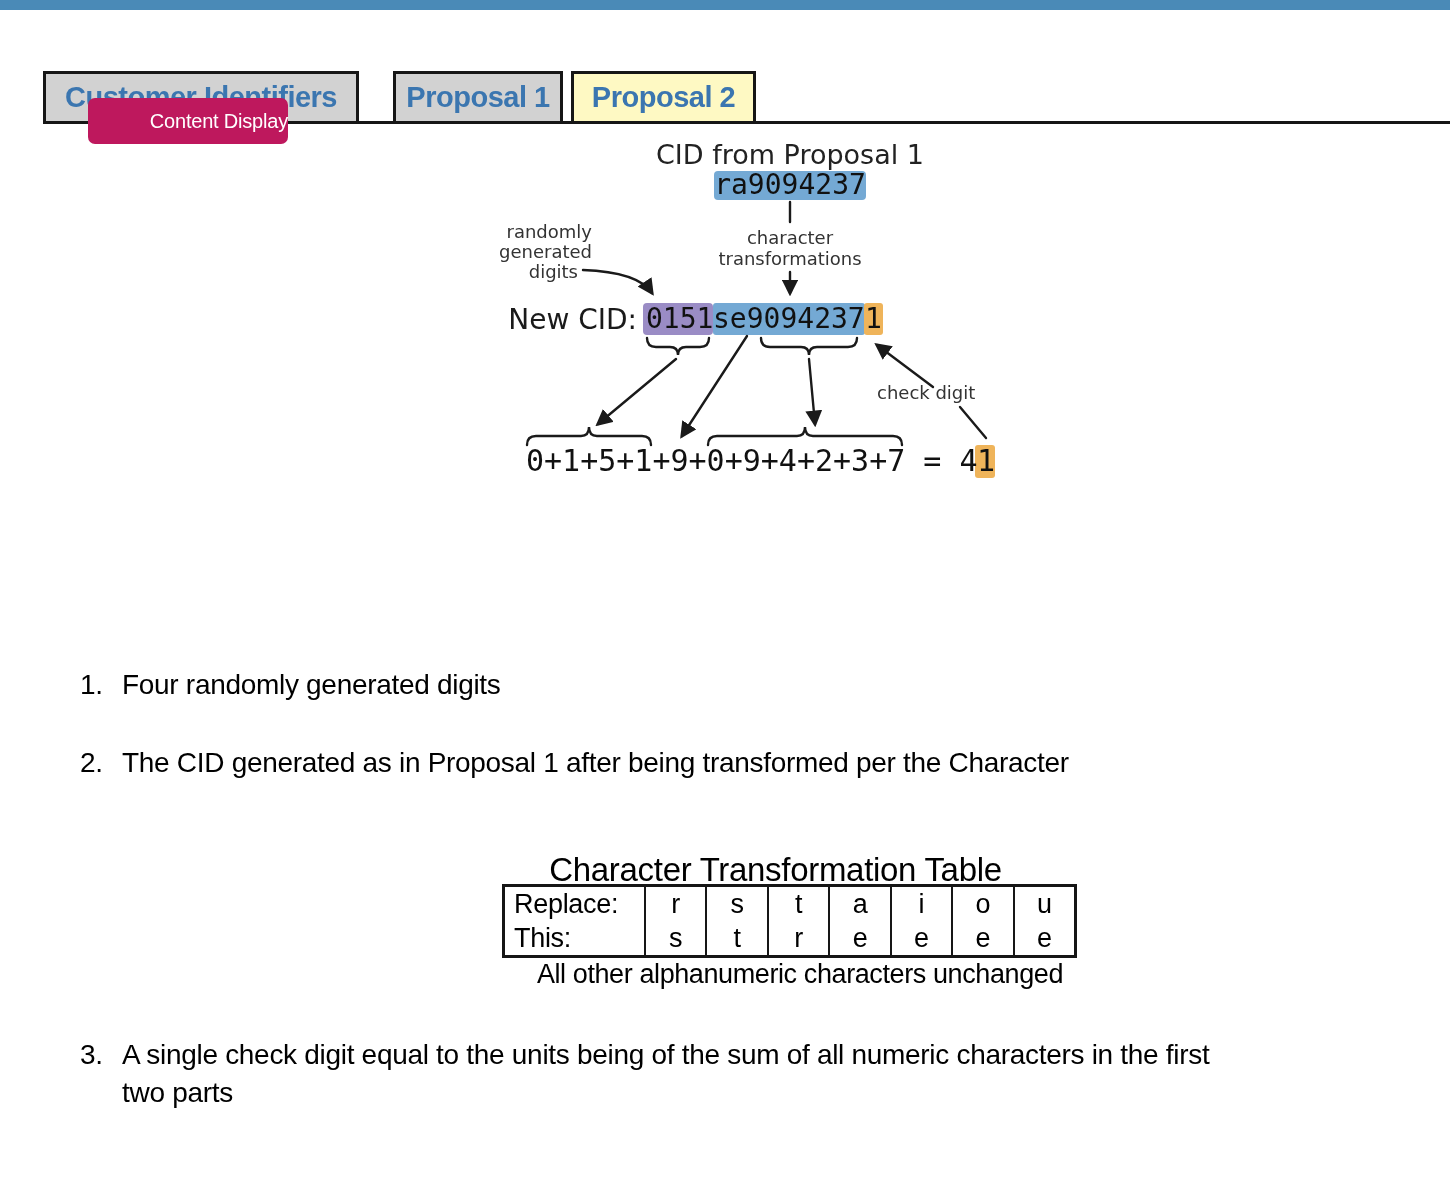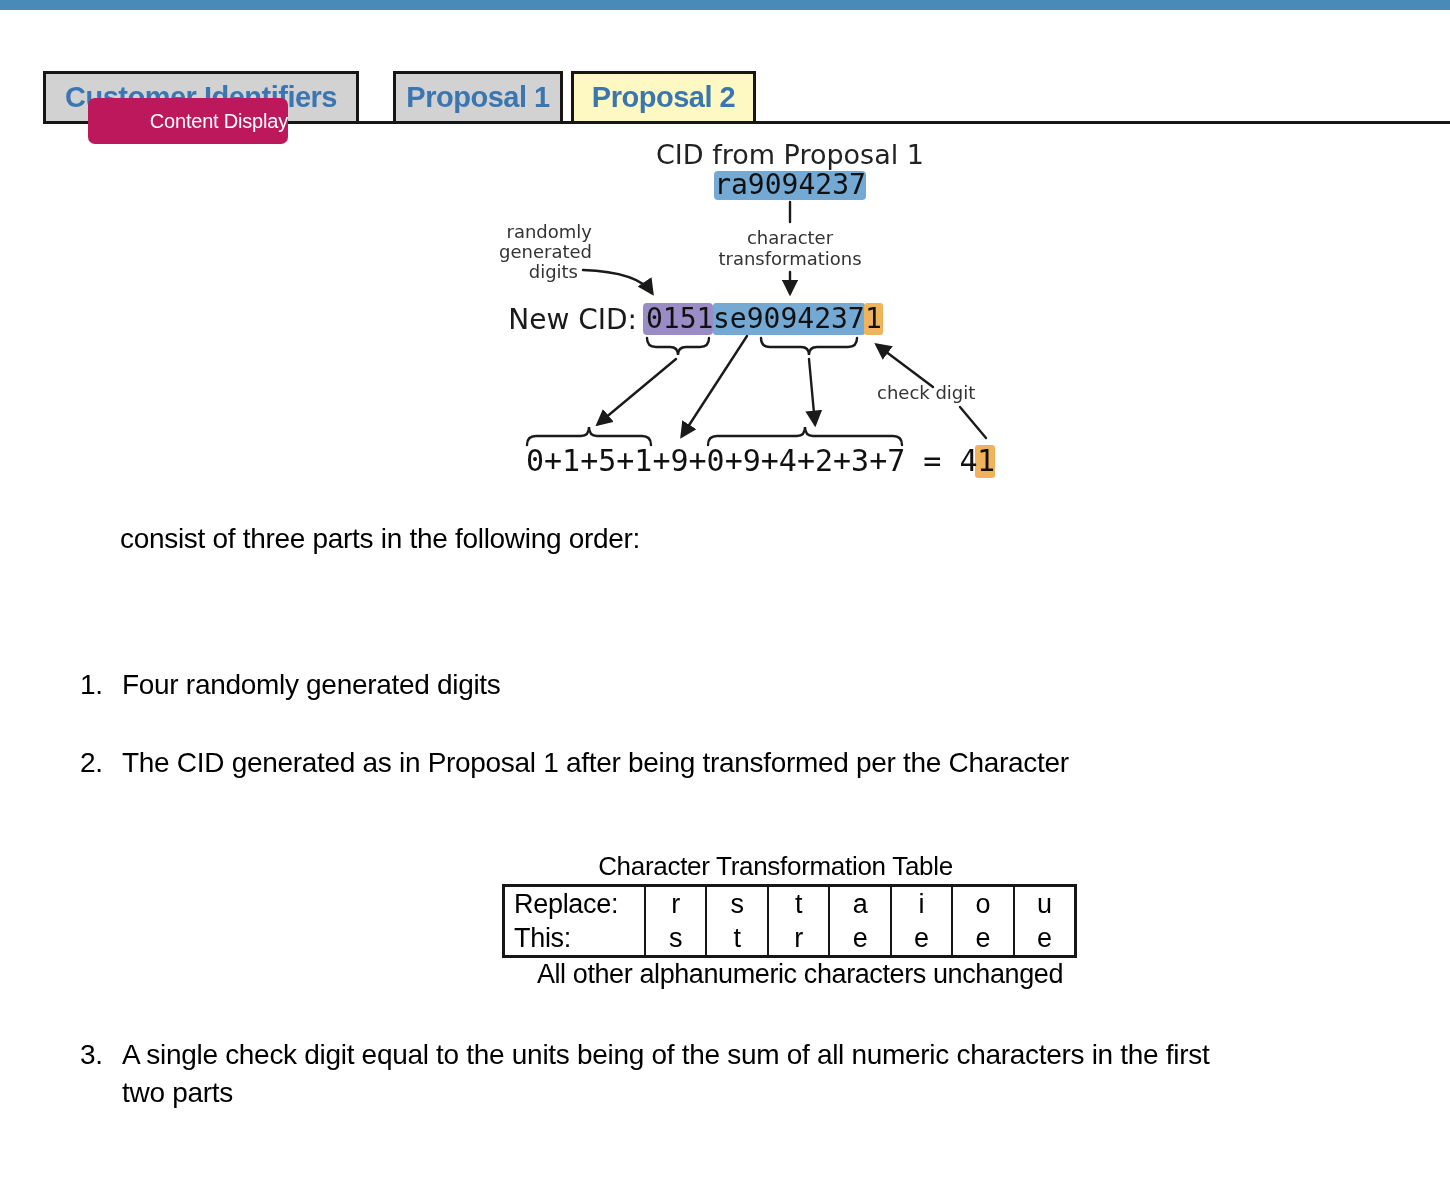--- a/index.html
+++ b/index.html
@@ -46,21 +46,21 @@
 
   .oli  { position:absolute; left:80px; font-size:28px; line-height:38px; letter-spacing:-0.3px; }
   .oli .num { position:absolute; left:0; top:0; }
   .oli .itext { display:block; margin-left:42px; width:1240px; }
   .oli1 { top:666px; }
   .oli2 { top:744px; }
   .oli3 { top:1036px; }
 
   
   .tbl-title { position:absolute; left:488px; top:851px; width:575px; text-align:center;
-               font-size:26px; letter-spacing:-0.3px; }
+               font-size:33px; letter-spacing:-0.3px; }
   .ctable { position:absolute; left:502px; top:884px; width:575px; height:74px;
             box-sizing:border-box; border:3px solid #161616;
             display:grid; grid-template-columns:139px repeat(7, 1fr);
             grid-template-rows:1fr 1fr; font-size:27px; letter-spacing:-0.3px; }
   .ctable .cell { border-left:2px solid #161616; display:flex; align-items:center; justify-content:center; }
   .ctable .labelcell { border-left:none; justify-content:flex-start; padding-left:9px; }
   .tbl-caption { position:absolute; left:488px; top:959px; width:575px; text-align:right;
                  font-size:27px; letter-spacing:-0.4px; }
 </style>
 </head>
@@ -125,21 +125,20 @@
   <line class="dg-line" x1="960" y1="407" x2="986" y2="438"></line>
 
   <path class="dg-brace" d="M527,445 Q527,436 536,436 L581,436 Q589,436 589,427 Q589,436 597,436 L642,436 Q651,436 651,445"></path>
   <path class="dg-brace" d="M708,445 Q708,436 717,436 L797,436 Q805,436 805,427 Q805,436 813,436 L893,436 Q902,436 902,445"></path>
   <rect x="975" y="445" width="20" height="33" rx="3" fill="#efb45a"></rect>
   <text class="dg-mono" font-size="30" x="526" y="471">0+1+5+1+9+0+9+4+2+3+7 = 4</text>
   <text class="dg-mono" font-size="30" x="977" y="471">1</text>
 </svg>
 
 <div class="para">
-  <span class="ln">consist of three parts in the following order:</span>
 </div>
 
 <div class="oli oli1">
   <span class="num">1.</span>
   <span class="itext">Four randomly generated digits</span>
 </div>
 
 <div class="oli oli2">
   <span class="num">2.</span>
   <span class="itext">The CID generated as in Proposal 1 after being transformed per the Character</span>

